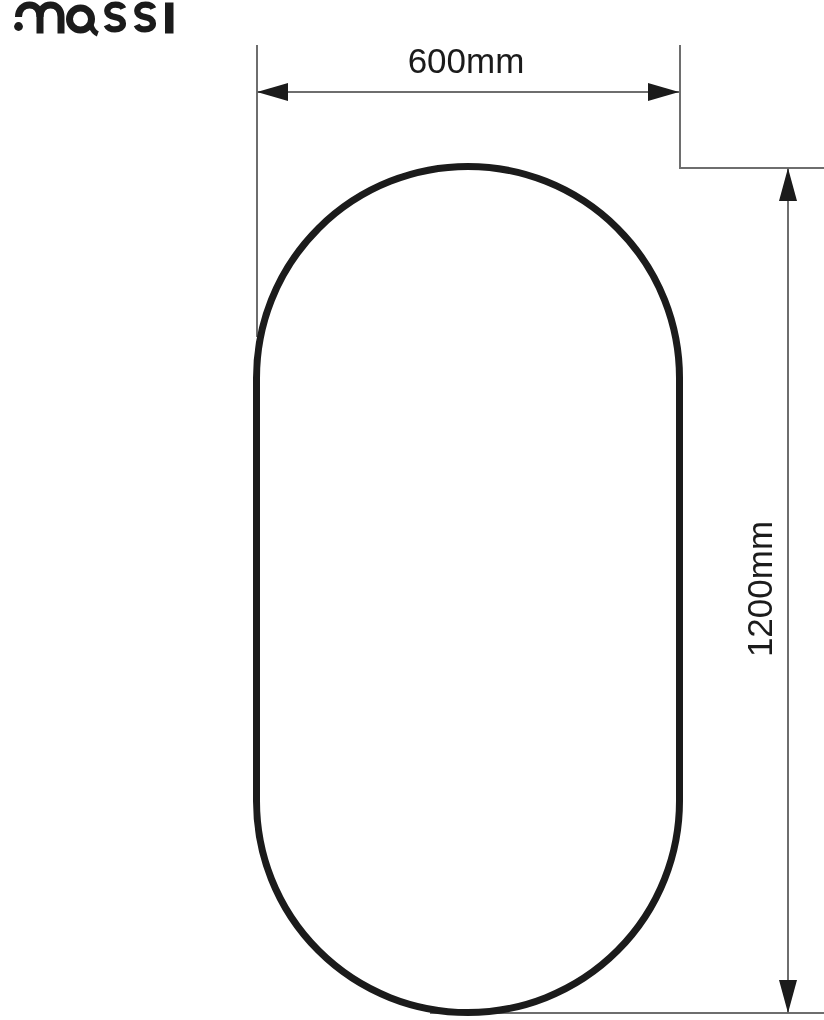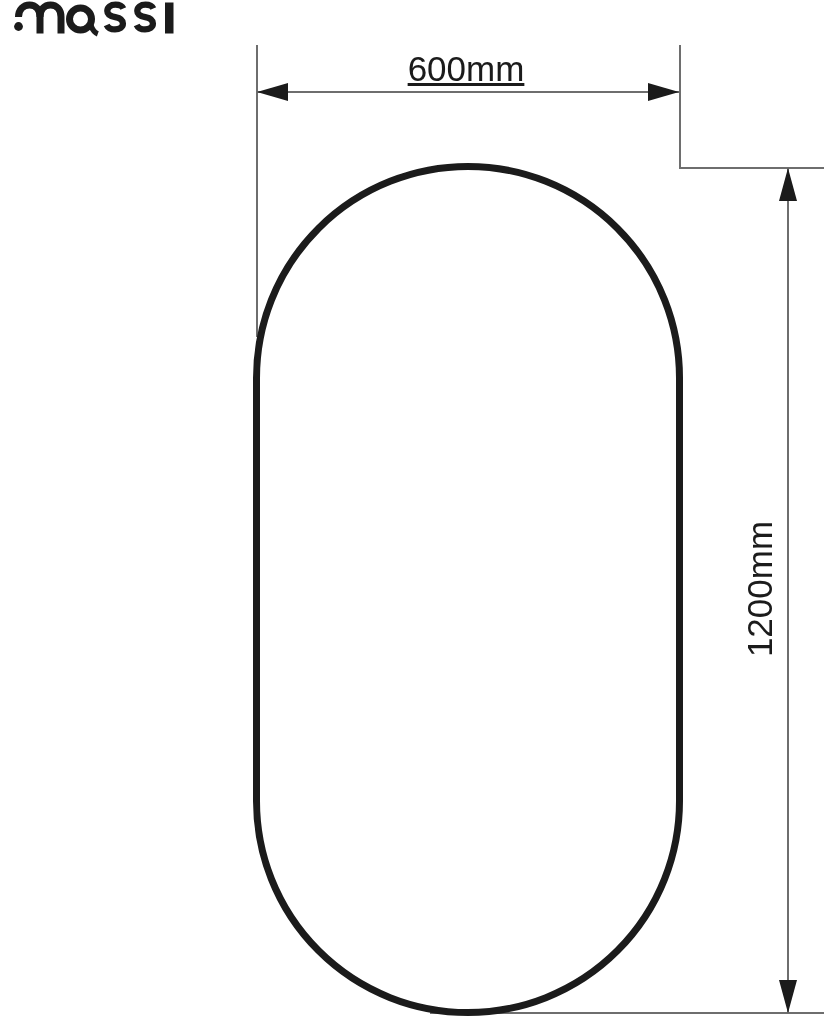--- a/index.html
+++ b/index.html
@@ -47,21 +47,21 @@
 
   
   .dim-label{
     position:absolute;
     font-size:35px;line-height:36px;
     letter-spacing:0px;
     color:var(--text);
     text-align:center;
     white-space:nowrap;
   }
-  .dim-label-width{left:366px;top:51px;width:200px;text-decoration:underline;}
+  .dim-label-width{left:366px;top:43px;width:200px;}
   .dim-label-height{left:680px;top:571px;width:160px;height:36px;transform:rotate(-90deg);}
 </style>
 </head>
 <body>
 
 <div class="canvas">
 
   <div class="logo" role="img" aria-label="massi">
     <svg viewBox="0 0 168 38">
 

